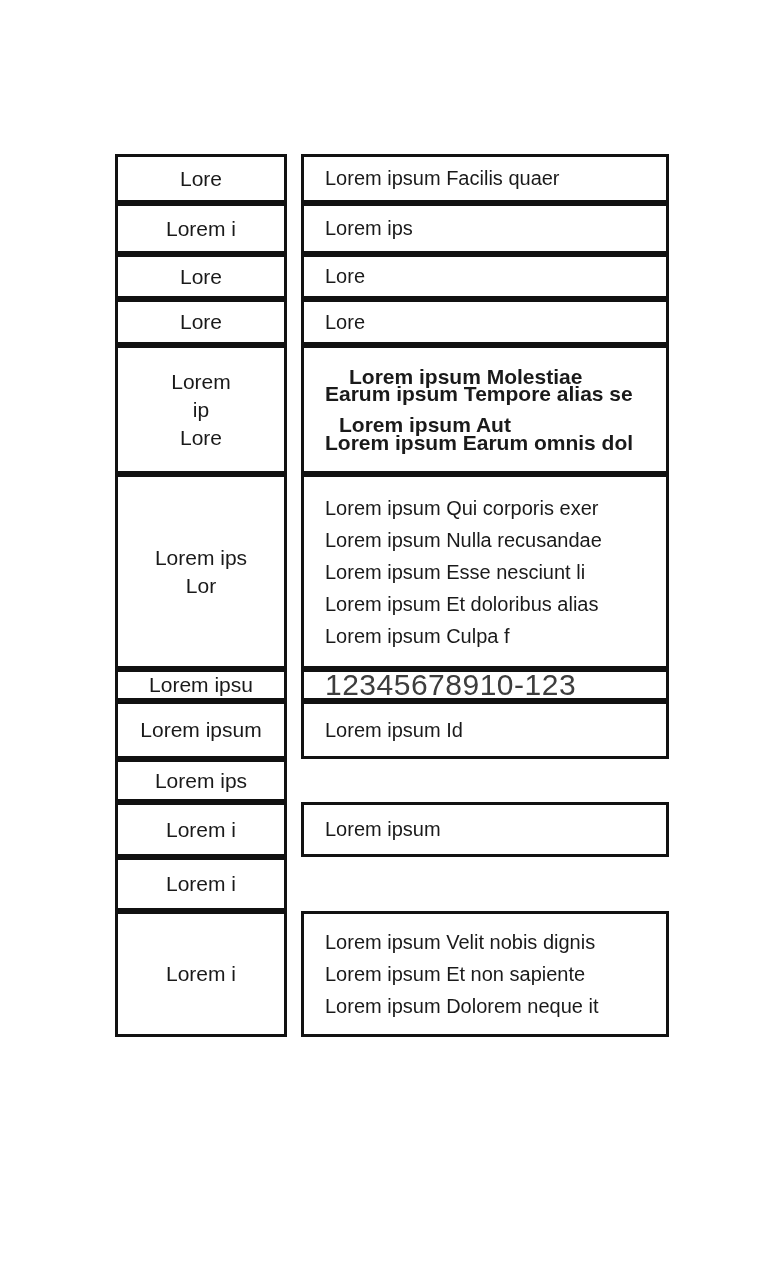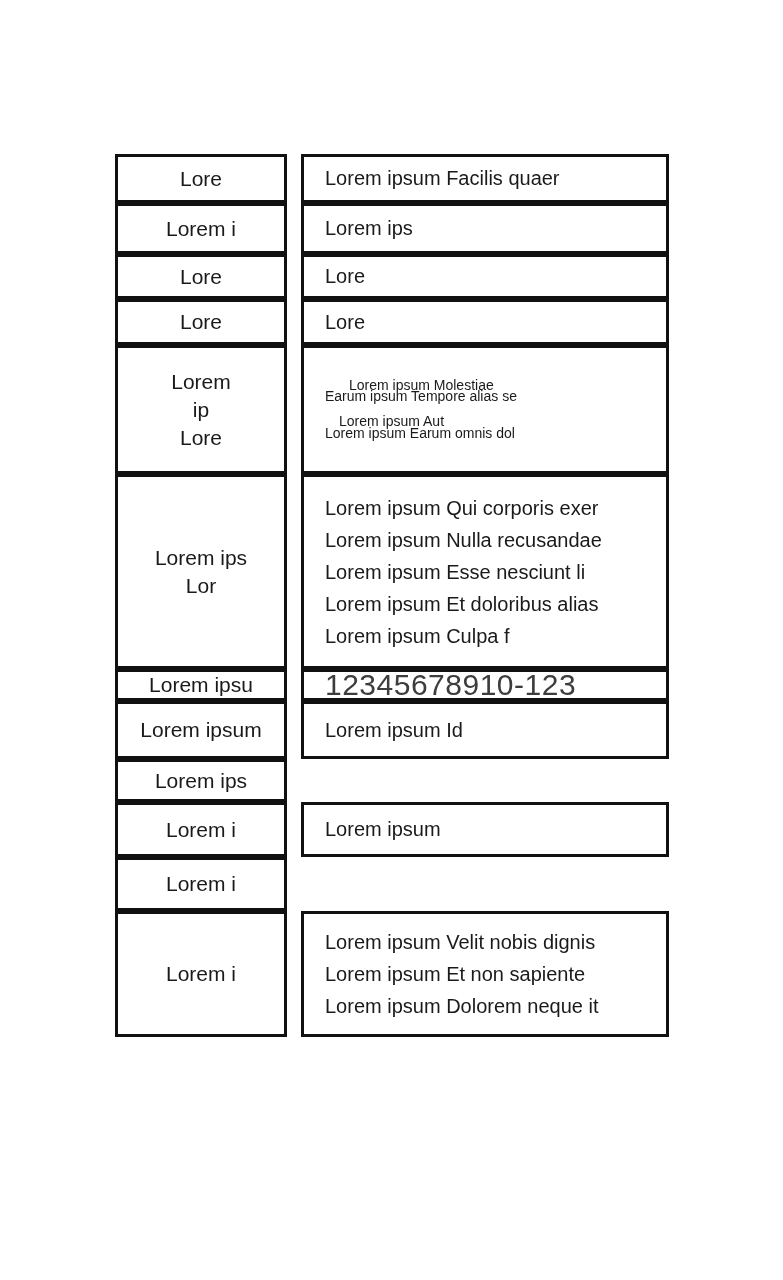--- a/index.html
+++ b/index.html
@@ -39,21 +39,21 @@
     padding-right:6px;
     font-size:20px;
     margin-left:12px;
   }
   
   .hr1{height:49px}.hr2{height:51px}.hr3{height:45px}.hr4{height:46px}
   .hr5{height:129px}.hr6{height:195px}.hr7{height:32px}.hr8{height:58px}
   .hr9{height:43px}.hr10{height:55px}.hr11{height:54px}.hr12{height:126px}
   .ml{line-height:28px;display:block;}
   .vline{display:block;line-height:32px;}
-  .pair{margin:0;line-height:0.84;font-size:14px;}
+  .pair{margin:0;line-height:0.84;font-size:21px;font-weight:bold;}
   .pair + .pair{margin-top:13px;}
   .pair .pline{display:block;white-space:nowrap;}
   .ind24{padding-left:24px;}
   .ind14{padding-left:14px;}
   .light-number{
     font-weight:100;
     color:#3d3d3d;
     font-size:30px;
     letter-spacing:0.5px;
   }

